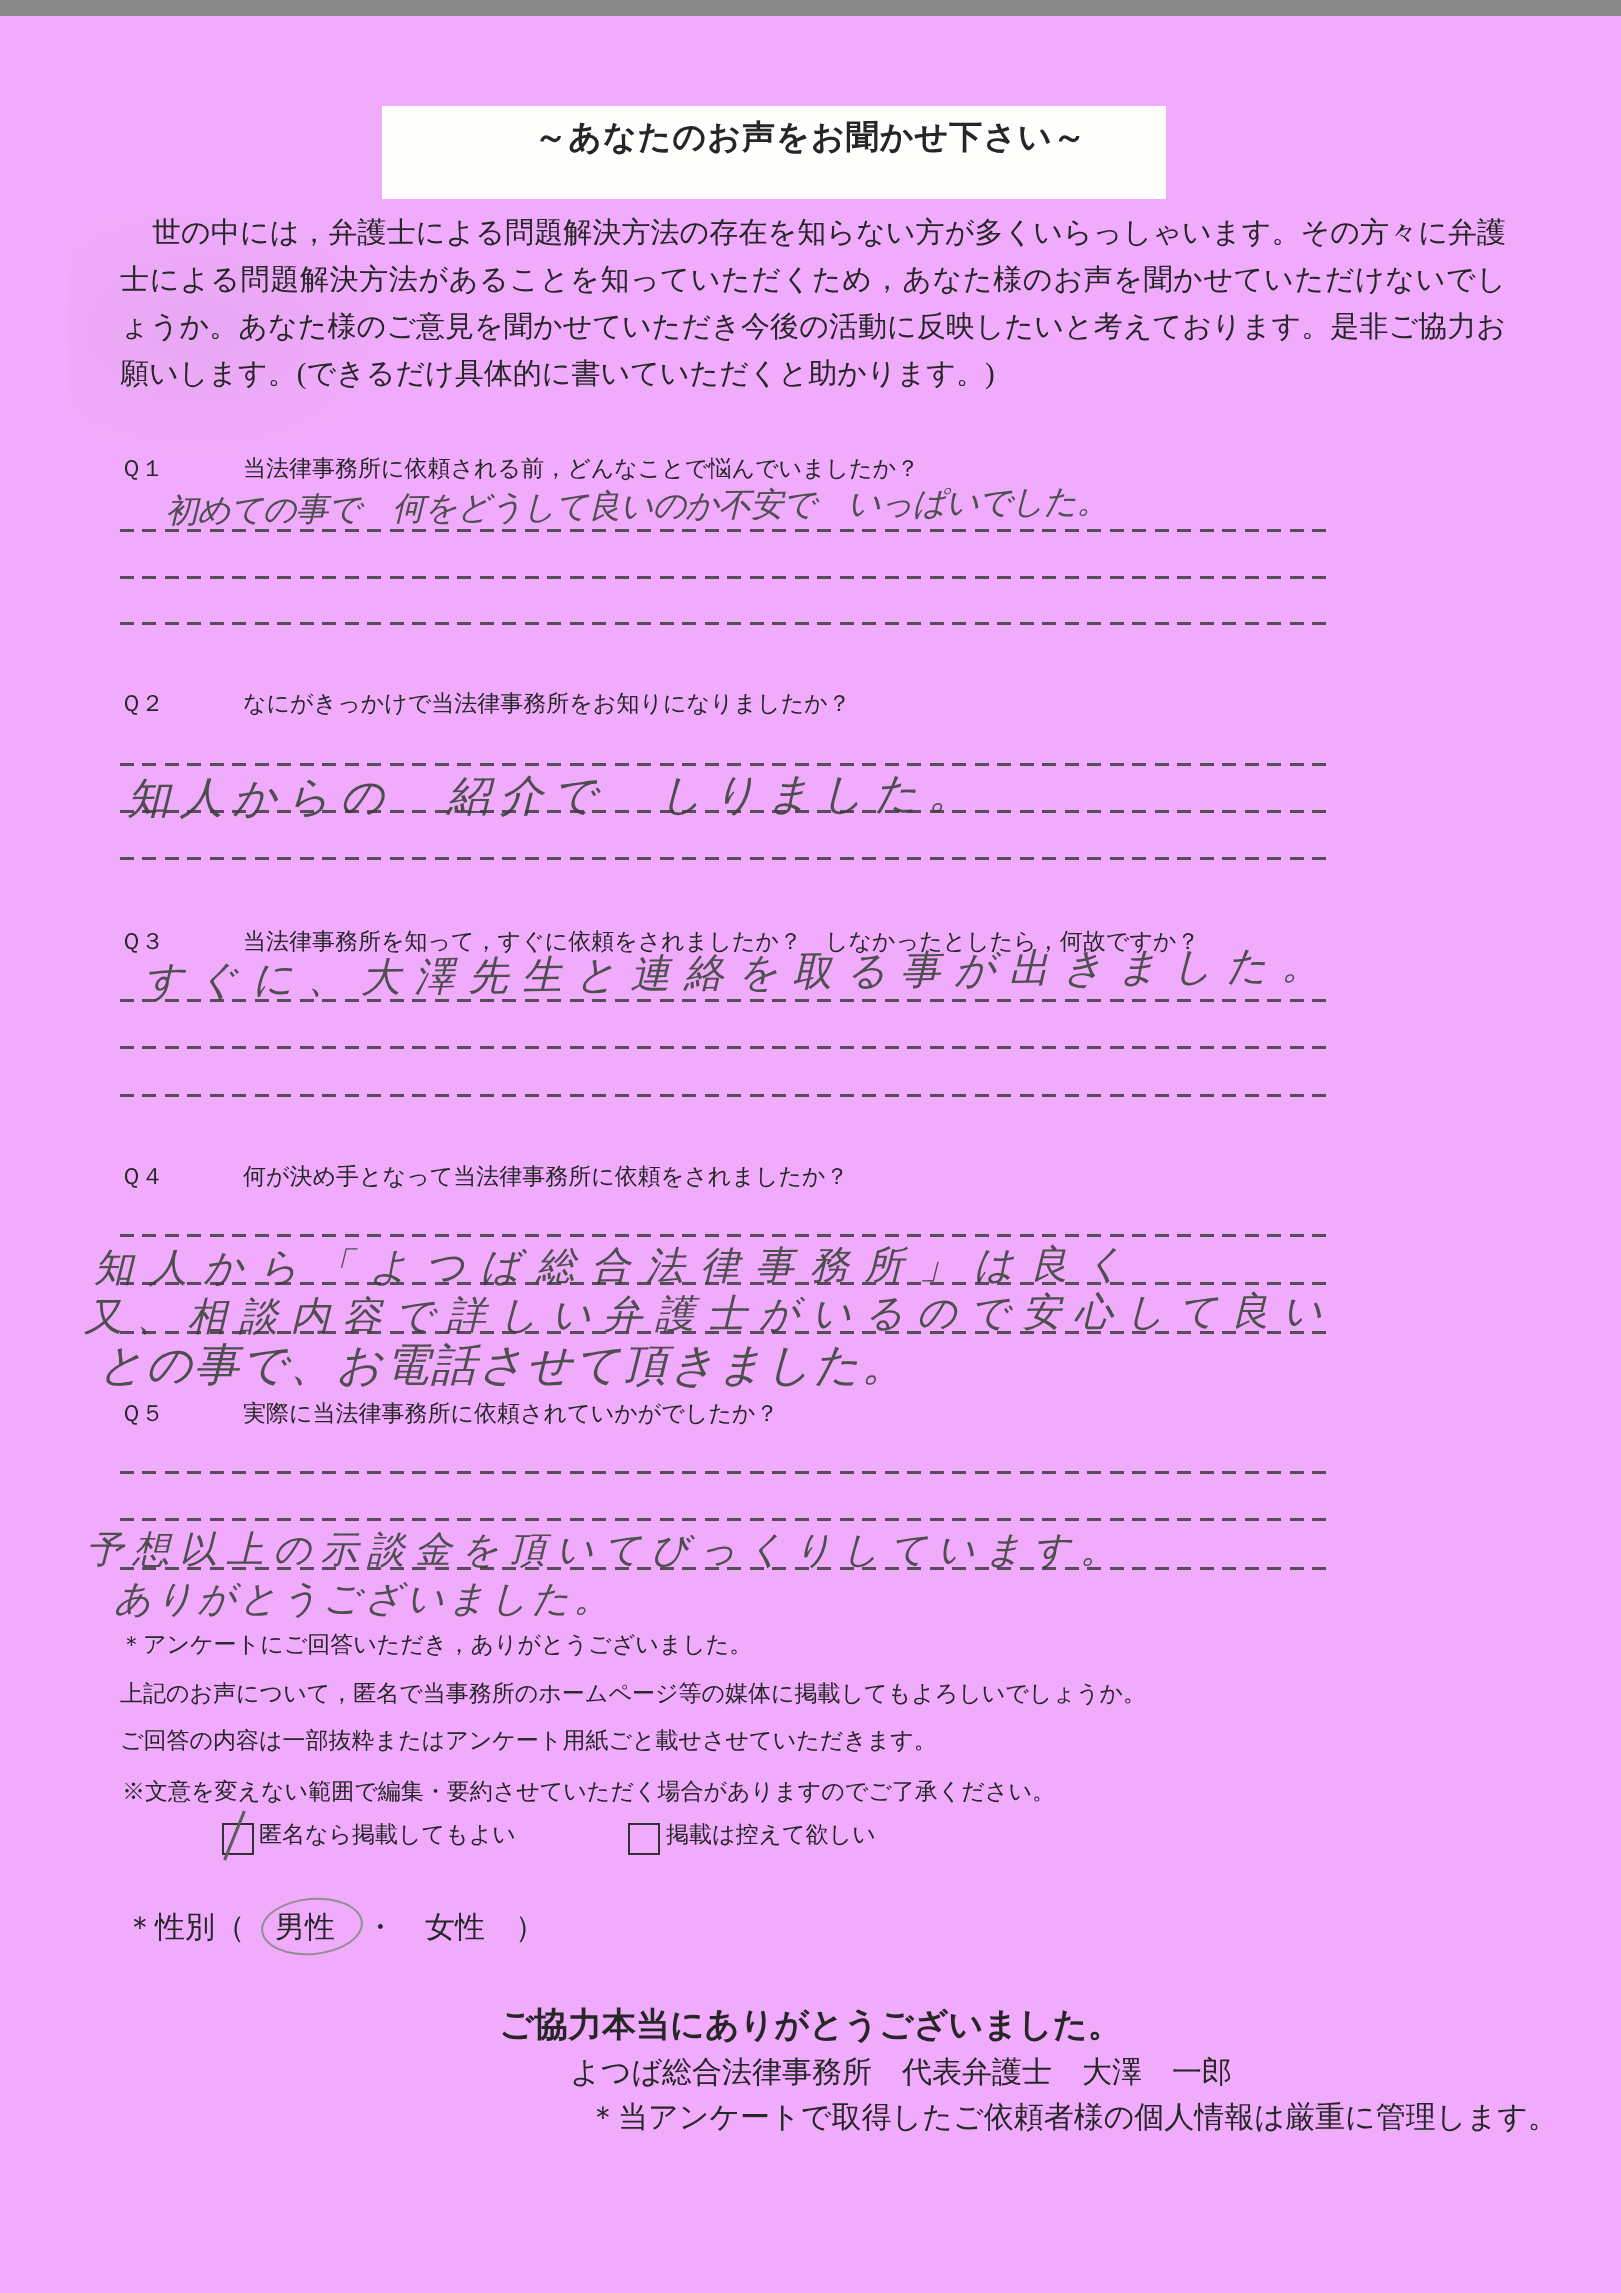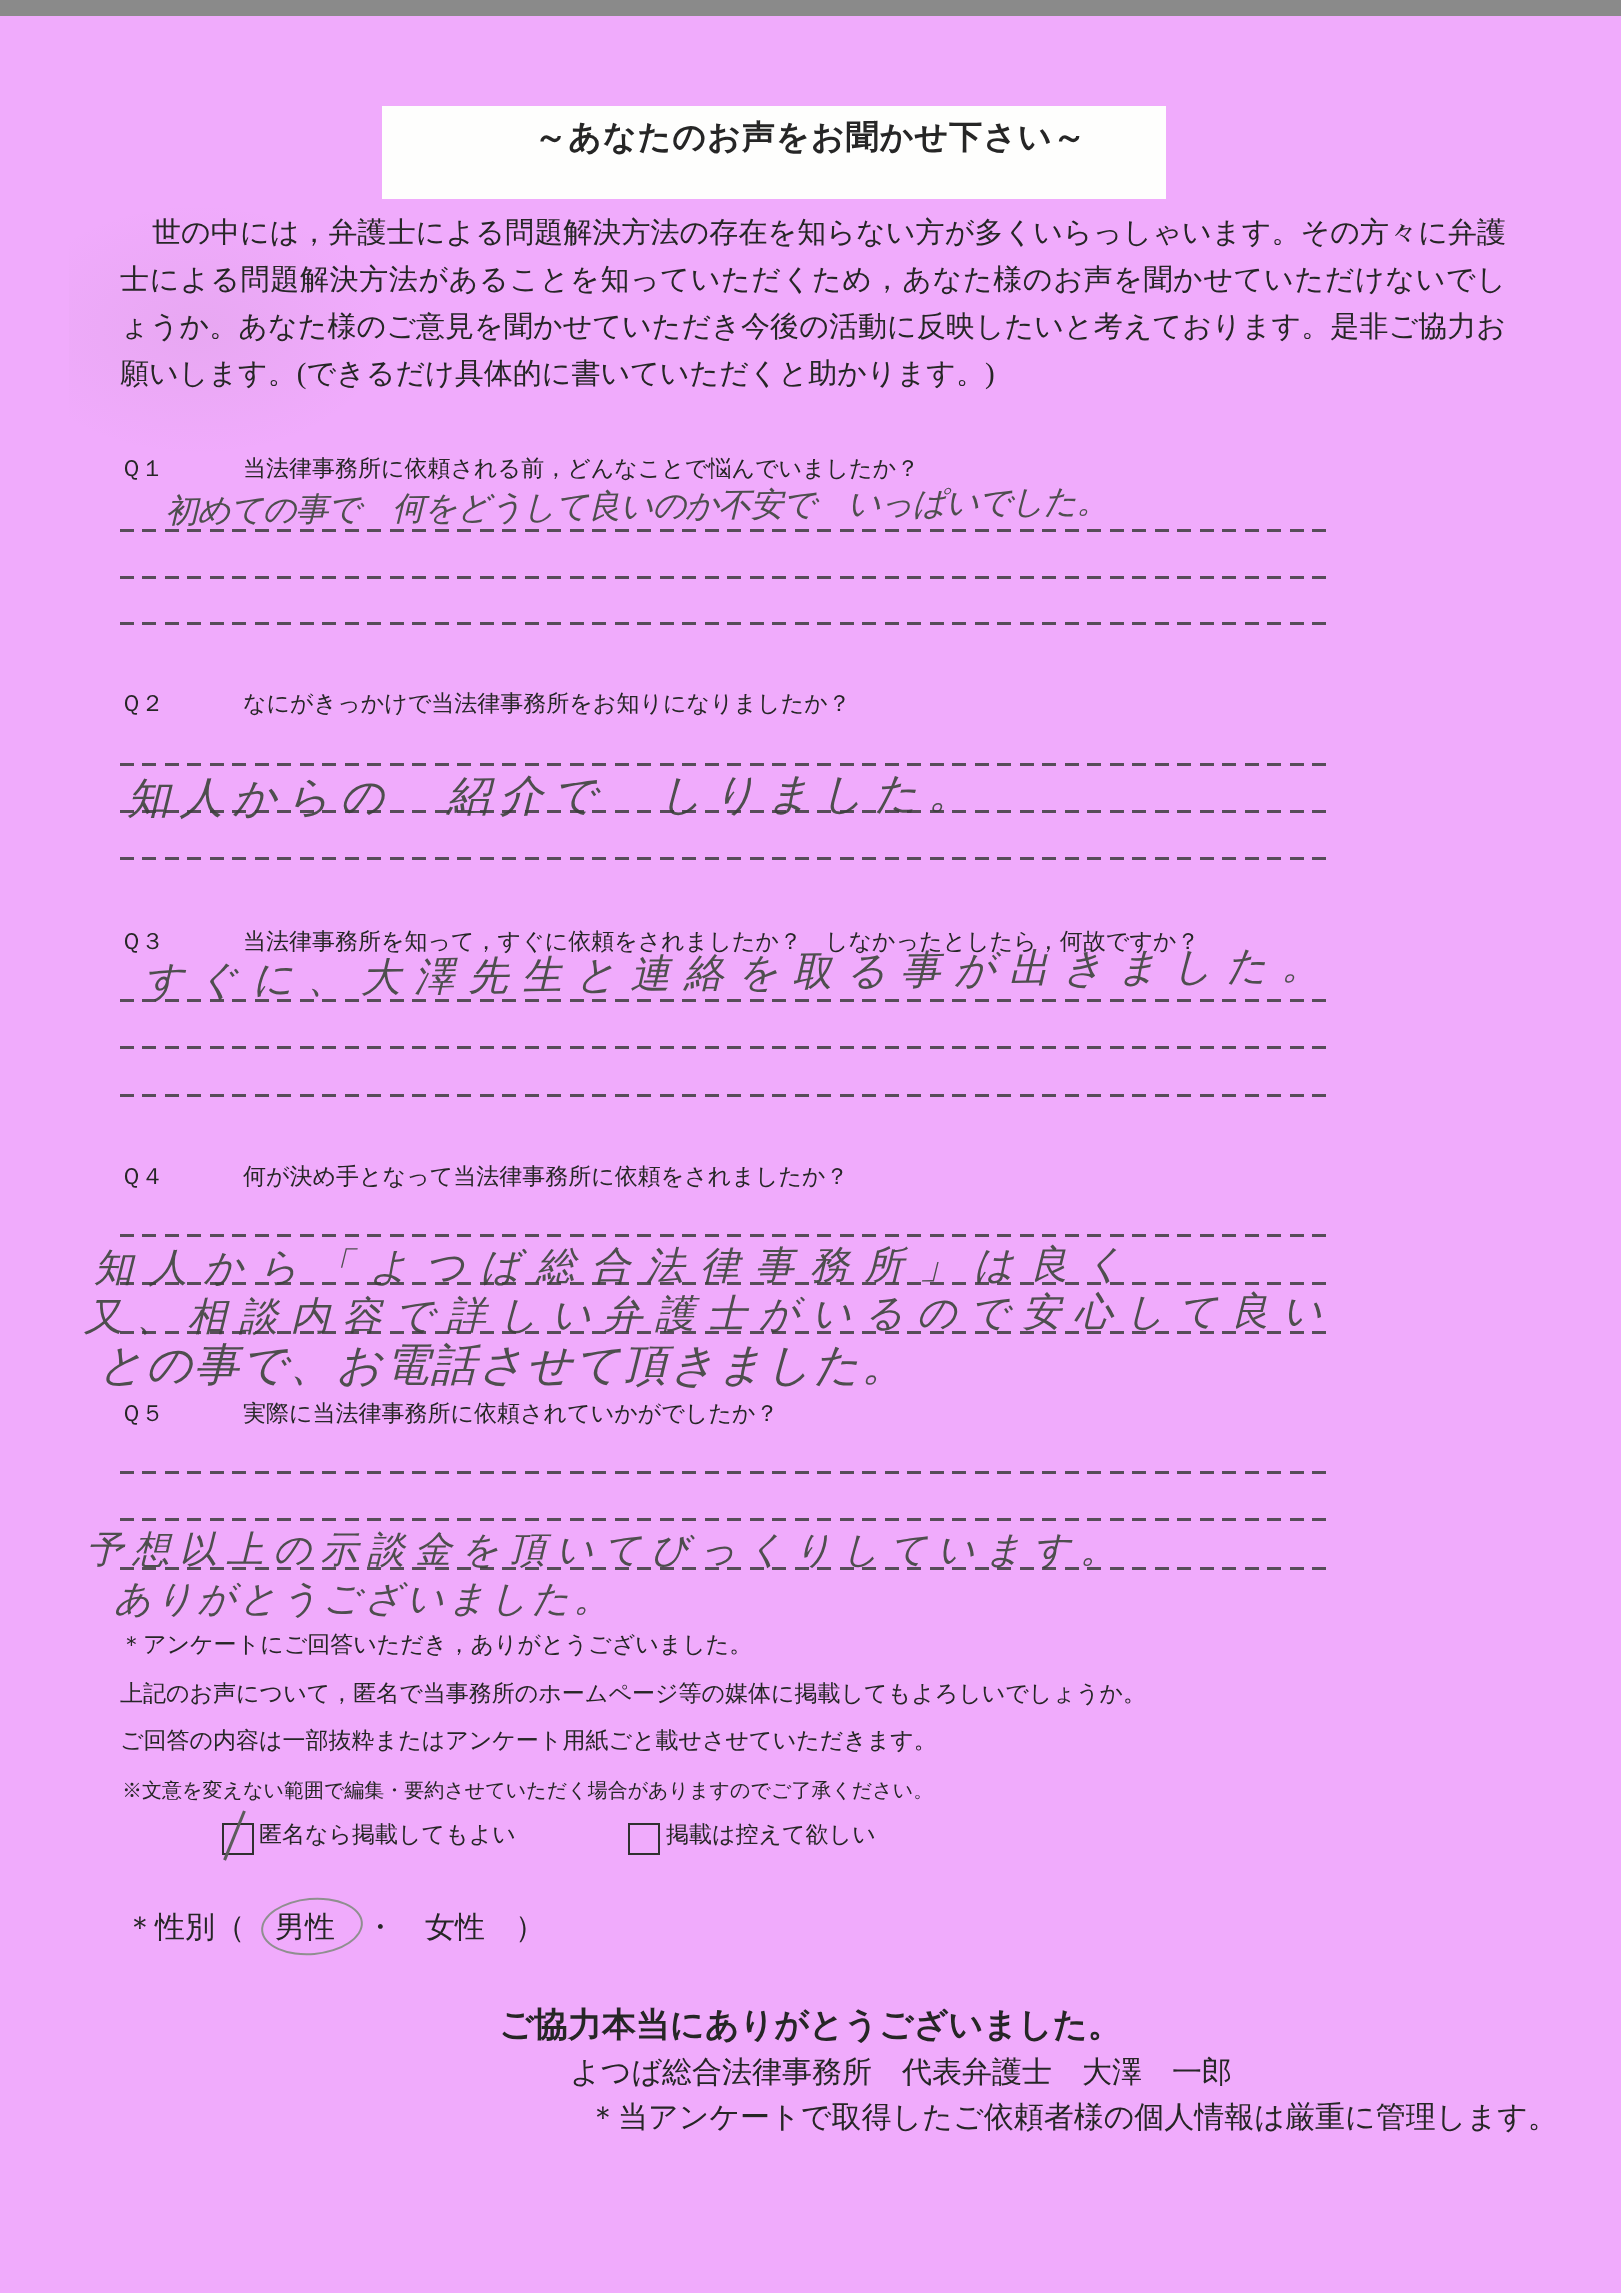--- a/index.html
+++ b/index.html
@@ -12,21 +12,21 @@
   .title-band{left:382px;top:90px;width:784px;height:93px;background:#fefefd;}
   .smudge{left:69px;top:186px;width:323px;height:255px;background:radial-gradient(ellipse at 40% 50%, rgba(120,115,110,0.07), rgba(120,115,110,0) 70%);}
   .print{position:absolute;white-space:pre;font-size:23px;line-height:1.25;}
   .title{top:101px;left:0;width:100%;text-align:center;font-size:33px;font-weight:bold;letter-spacing:1px;}
   .intro{top:193px;left:120px;width:1386px;white-space:normal;font-size:29px;line-height:47px;text-align:justify;text-indent:32px;}
   .q-row{left:120px;}
   .q-label{display:inline-block;min-width:123px;}
   .dash{position:absolute;left:120px;width:1213px;height:2.9px;
         background:repeating-linear-gradient(90deg,#3c3c3c 0 13.7px,transparent 13.7px 22.5px);opacity:.85;}
   .hand{position:absolute;white-space:pre;font-family:"DejaVu Sans",sans-serif;font-style:italic;color:#4e4e4e;}
-  .small-note{font-size:20px;}
+  .small-note{font-size:23px;}
   .cb{position:absolute;width:28px;height:28px;border:2.9px solid #303030;background:transparent;}
   .tick{position:absolute;left:8.8px;top:-15.7px;width:2.9px;height:53px;background:#5c5c5c;transform:rotate(22deg);}
   .gender-row{top:1892px;left:125px;font-size:30px;}
   .circle-host{position:relative;display:inline-block;}
   .circ{position:absolute;left:-13.7px;top:-9.8px;width:98px;height:53px;border:2.9px solid #8f8f8f;border-radius:50%;transform:rotate(-5deg);}
   .closing-bold{top:1988px;left:0;width:100%;text-align:center;font-size:34px;font-weight:bold;}
   .office{top:2037px;left:570px;font-size:30px;}
   .privacy{top:2082px;left:588px;font-size:30px;}
 </style>
 </head>

